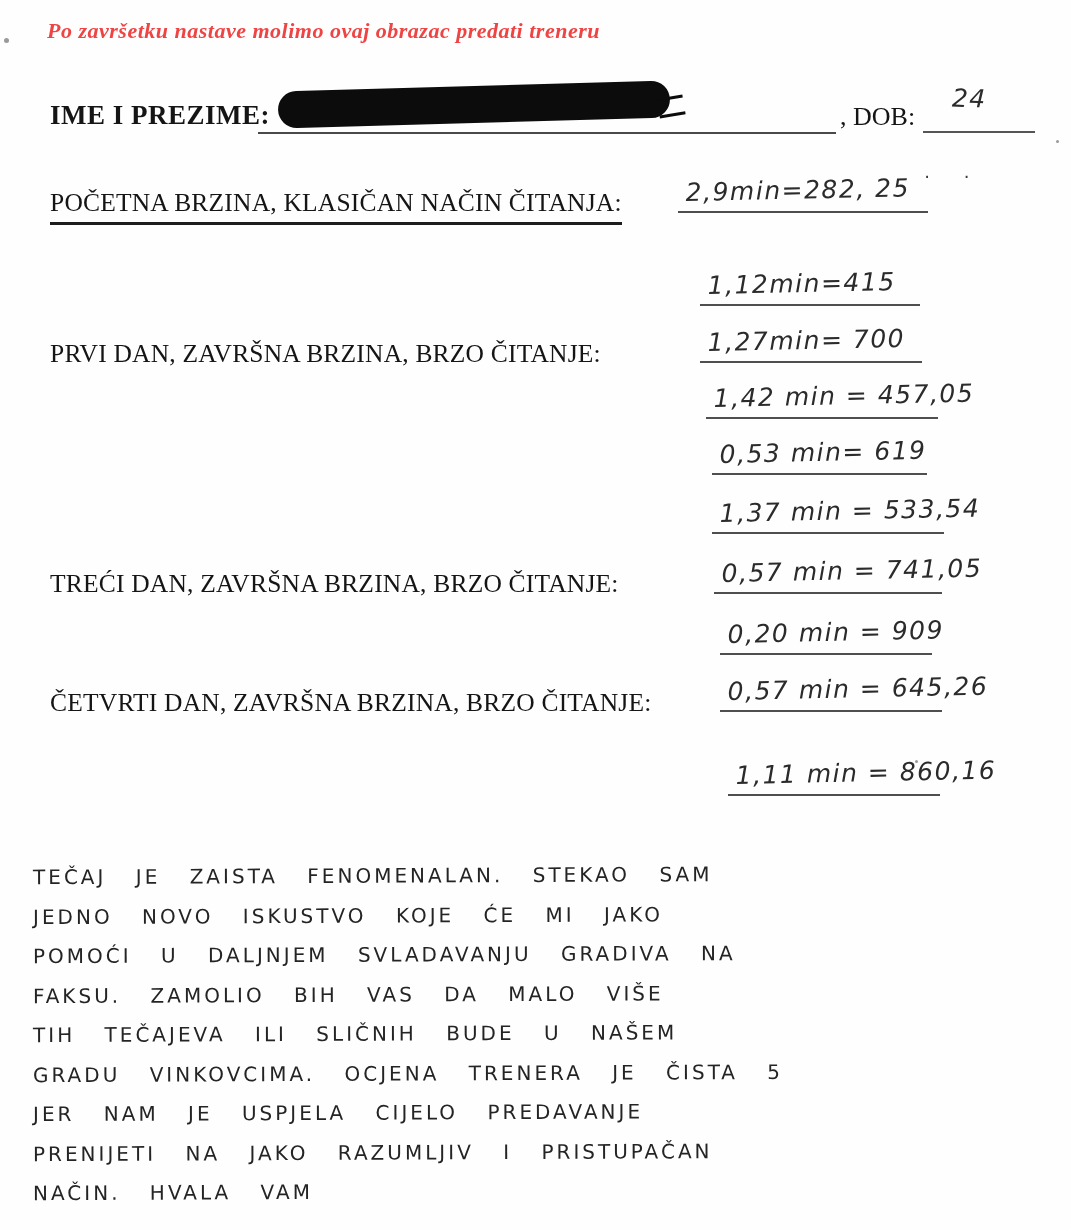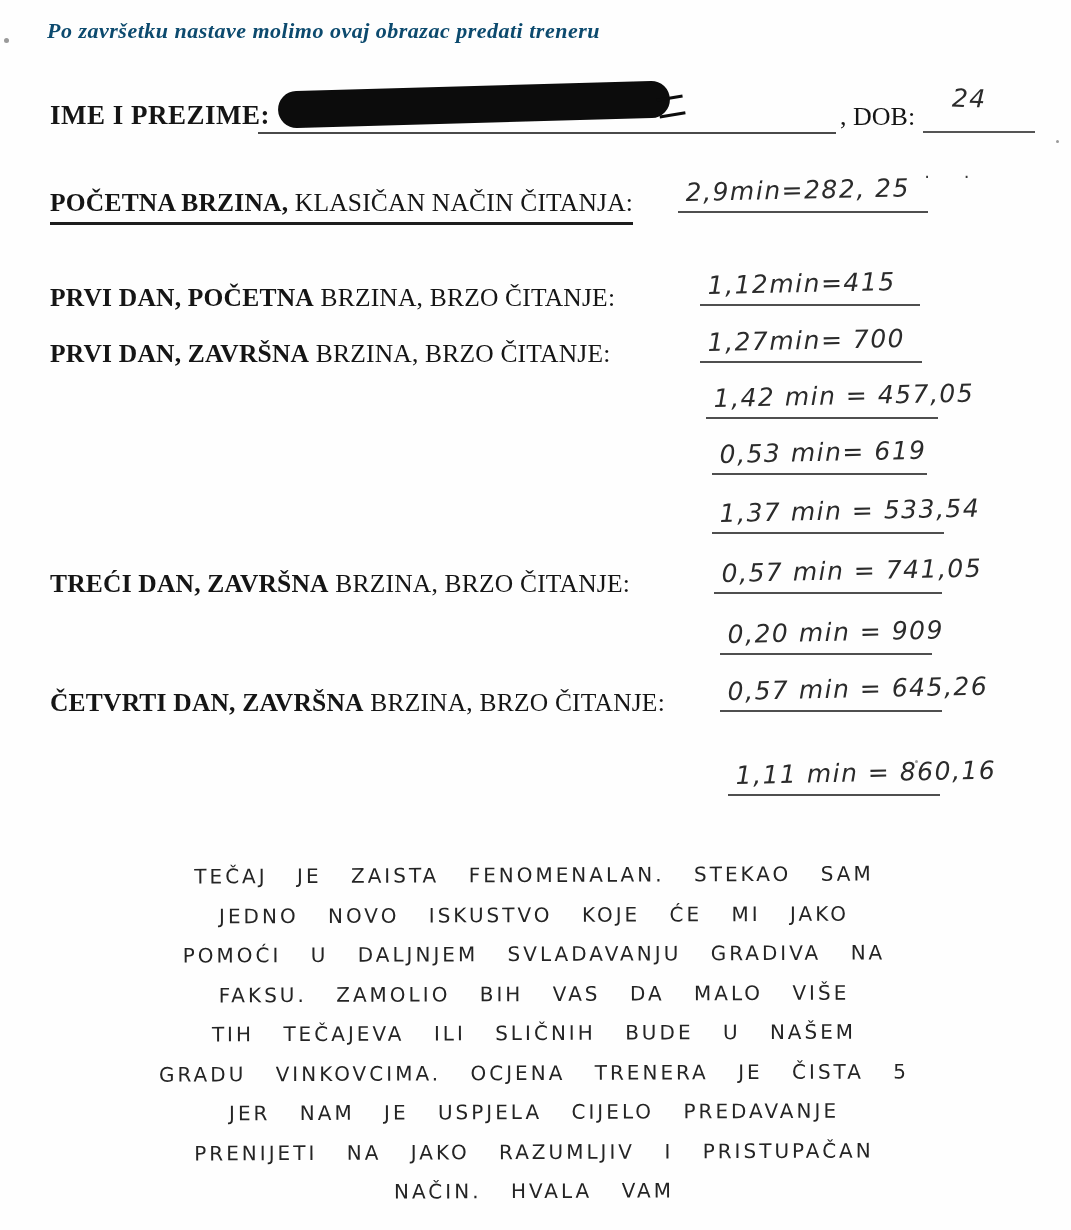--- a/index.html
+++ b/index.html
@@ -11,21 +11,21 @@
     position:relative;
     overflow:hidden;
   }
   .page{position:absolute;inset:0;background:#fefefe;}
   
   .speck{position:absolute;background:#9a9a9a;border-radius:50%;}
 
   .note{
     position:absolute;left:47px;top:18px;
     font-style:italic;font-weight:bold;
-    font-size:22px;letter-spacing:.5px;color:#0c4a6e;
+    font-size:22px;letter-spacing:.5px;color:#ef4444;
   }
 
   .name-label{
     position:absolute;left:50px;top:100px;
     font-weight:bold;font-size:27px;letter-spacing:.5px;font-family:Liberation Serif, serif;
   }
   .name-line{
     position:absolute;left:258px;top:96px;width:578px;height:36px;
     border-bottom:2px solid #4a4a4a;
   }
@@ -43,21 +43,21 @@
   .dob-line{position:absolute;left:923px;top:96px;width:112px;height:35px;border-bottom:2px solid #555;}
   .dob-value{
     position:absolute;left:952px;top:84px;
     font-size:31px;transform:rotate(2deg);
   }
 
   .row-label{
     position:absolute;left:50px;
     font-size:25.5px;letter-spacing:.2px;white-space:nowrap;
   }
-  .row-label .b{font-weight:bold;}
+  .row-label .b{font-weight:normal;}
   .row-label.u{border-bottom:3px solid #1d1d1d;padding-bottom:4px;}
 
   .row-value{
     position:absolute;height:48px;
     border-bottom:2px solid #4f4f4f;
     display:flex;align-items:flex-end;
     padding:0 4px 4px 8px;box-sizing:border-box;
     white-space:nowrap;
   }
   .hw{
@@ -66,21 +66,21 @@
     color:#2b2b2b;
     font-size:25px;letter-spacing:1.5px;
   }
   .row-value .hw{transform:rotate(-1.2deg);transform-origin:left bottom;}
   .marks{
     font-family:"DejaVu Sans",sans-serif;color:#3a3a3a;
     font-size:18px;position:relative;top:-20px;left:14px;letter-spacing:14px;
   }
 
   .comment{
-    position:absolute;left:44px;top:858px;width:980px;text-align:center;
+    position:absolute;left:33px;top:858px;width:980px;
   }
   .comment .line{
     font-family:"DejaVu Sans", sans-serif;
     font-size:20px;color:#242424;
     letter-spacing:3px;word-spacing:20px;
     height:39.5px;line-height:34px;
     transform:rotate(-.25deg);
     white-space:nowrap;
   }
 </style>
@@ -97,21 +97,20 @@
   <div class="dob-label">, DOB:</div>
   <div class="dob-line"></div>
   <div class="dob-value hw">24</div>
 
   <div class="row-label u" style="top:188px"><span class="b">POČETNA BRZINA,</span><span> KLASIČAN NAČIN ČITANJA:</span></div>
   <div class="row-value" style="left:678px;top:165px;width:250px">
       <span class="hw">2,9min=282, 25</span>
       <span class="marks">· ·</span>
     </div>
 
-  <div class="row-label" style="top:283px"><span class="b">PRVI DAN, POČETNA</span><span> BRZINA, BRZO ČITANJE:</span></div>
   <div class="row-value" style="left:700px;top:258px;width:220px">
       <span class="hw">1,12min=415</span>
     </div>
 
   <div class="row-label" style="top:339px"><span class="b">PRVI DAN, ZAVRŠNA</span><span> BRZINA, BRZO ČITANJE:</span></div>
   <div class="row-value" style="left:700px;top:315px;width:222px">
       <span class="hw">1,27min= 700</span>
     </div>
 
   <div class="row-value" style="left:706px;top:371px;width:232px">

